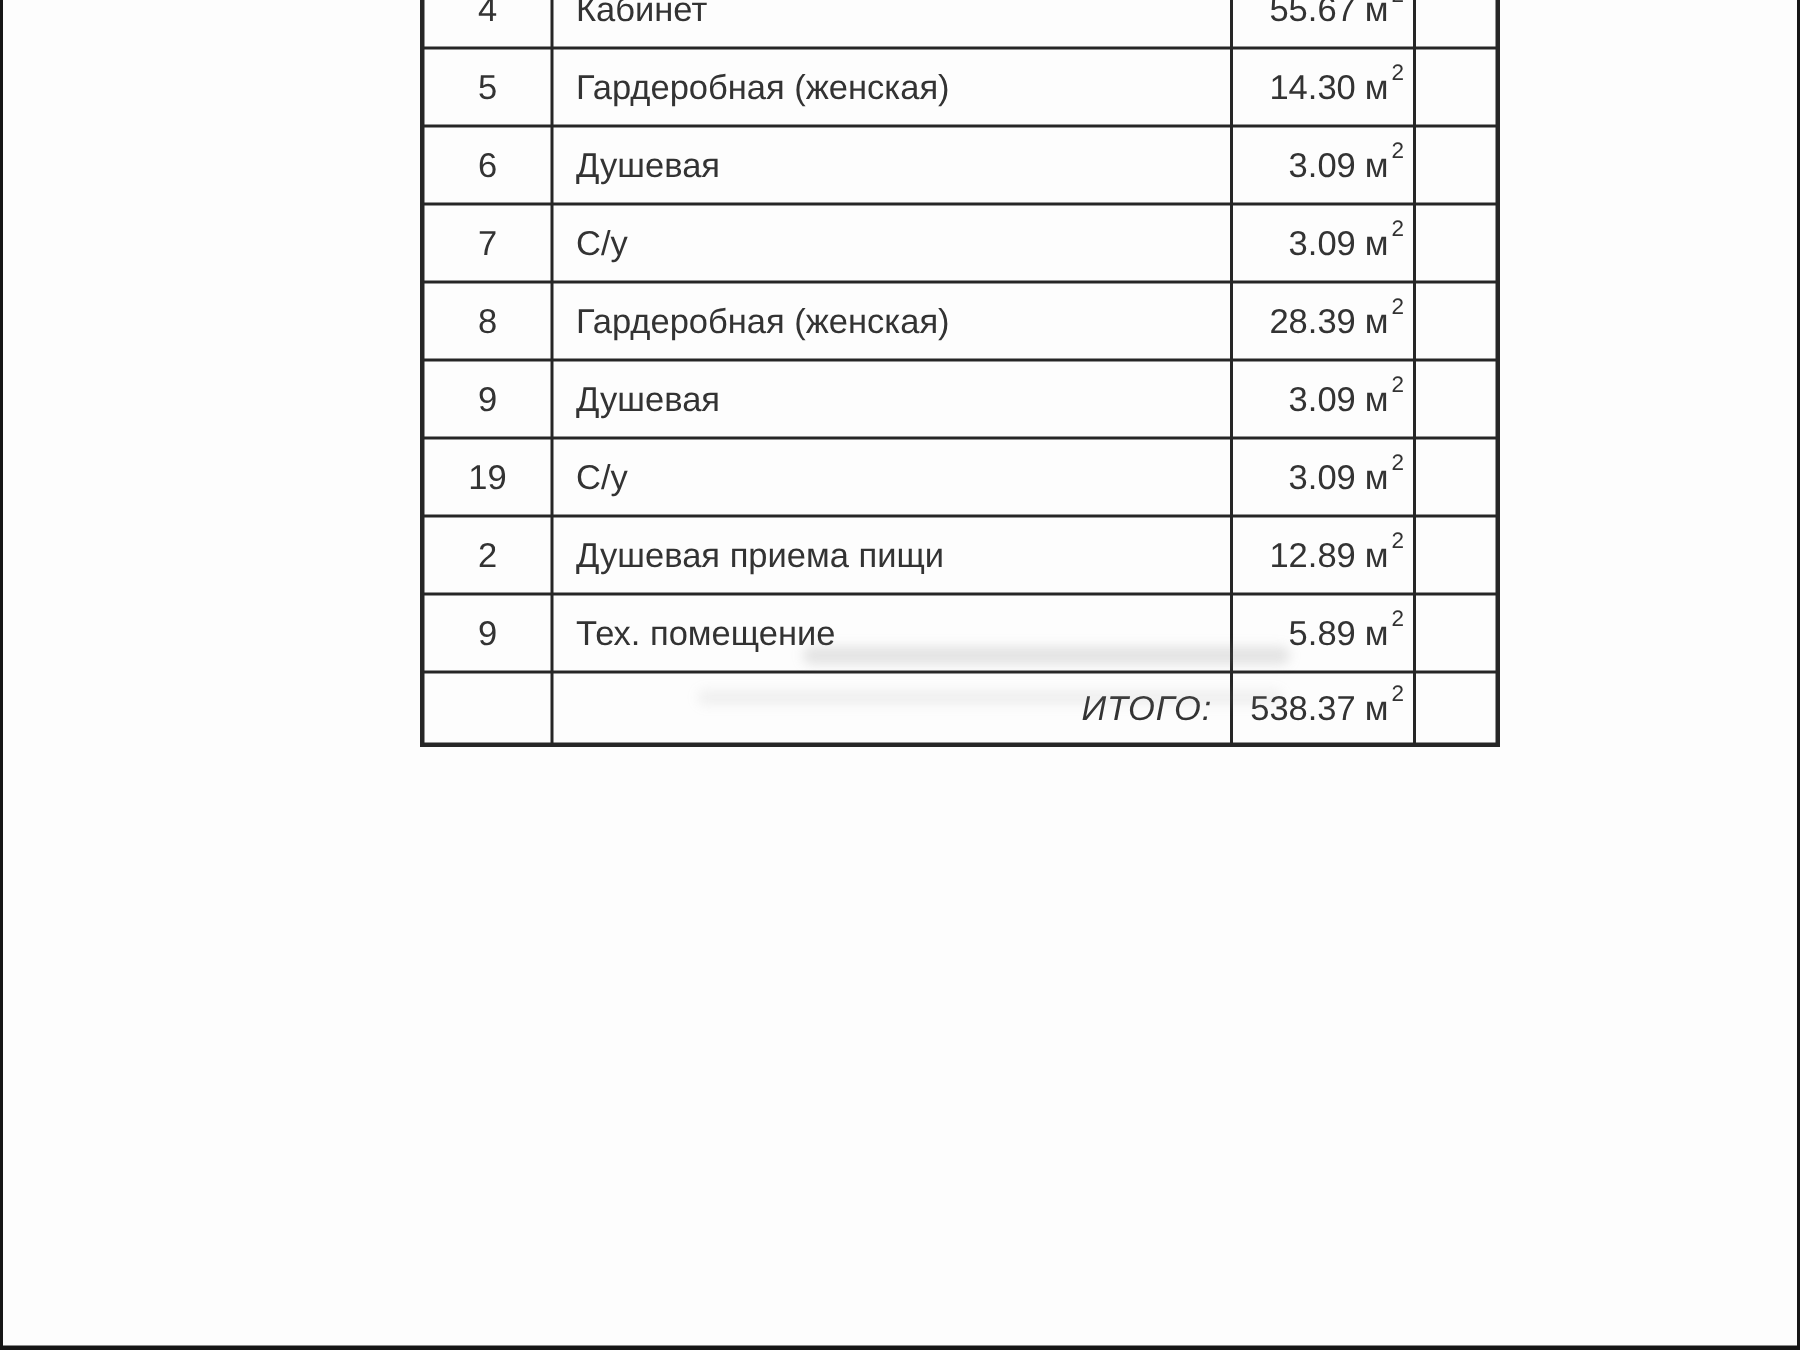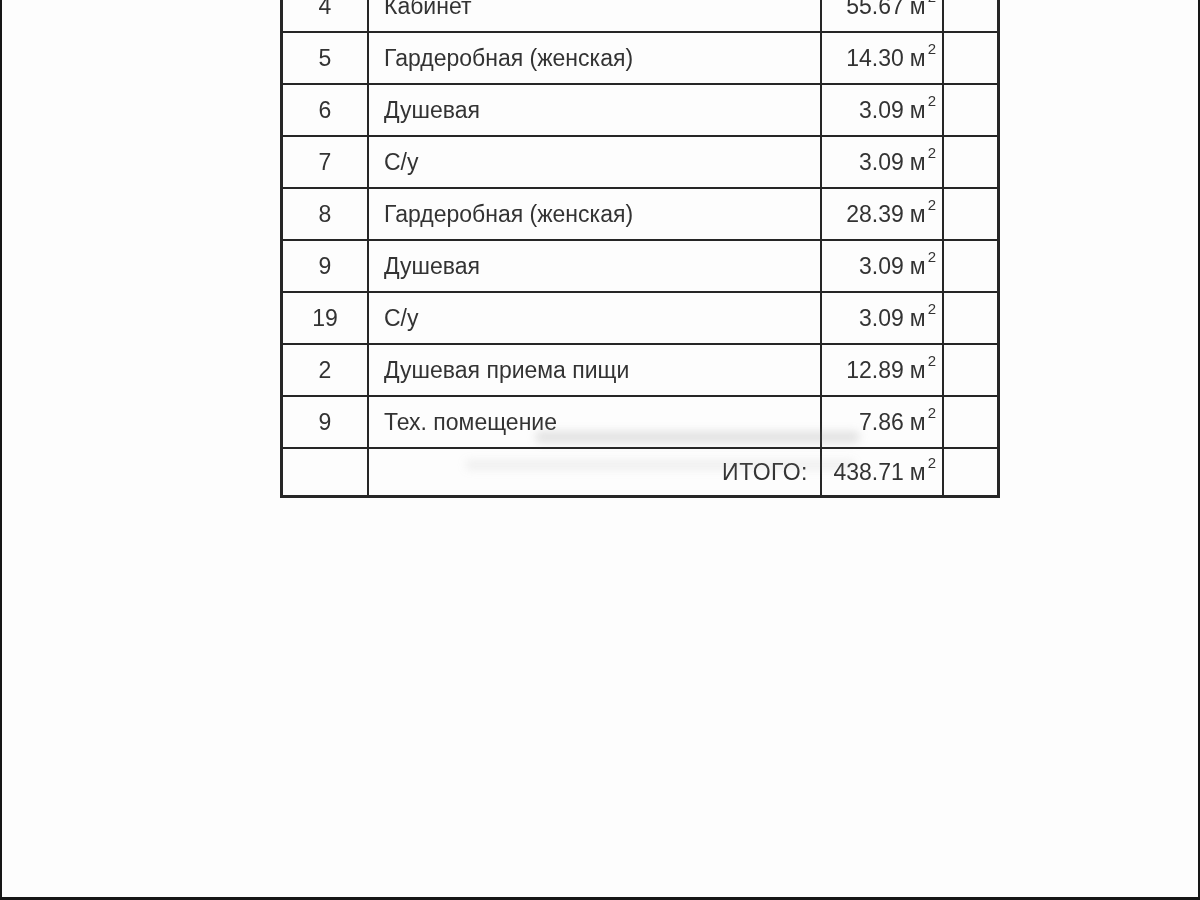--- a/index.html
+++ b/index.html
@@ -36,21 +36,21 @@
     display:flex;
     align-items:center;
     font-size:23px;
     line-height:1;
     white-space:nowrap;
     overflow:visible;
   }
   .cell.num   { justify-content:center; }
   .cell.name  { padding-left:15px; }
   .cell.area  { justify-content:flex-end; padding-right:6px; }
-  .cell.total-label { justify-content:flex-end; padding-right:12px; letter-spacing:0.5px; }
+  .cell.total-label { justify-content:flex-end; padding-right:12px; letter-spacing:0.5px;font-style:italic; }
   .unit { margin-left:6px; }
   sup.sq {
     font-size:15px;
     line-height:0;
     position:relative;
     top:-9px;
     margin-left:2px;
   }
   
   .smudge {
@@ -155,32 +155,32 @@
         <span class="unit">м</span>
         <sup class="sq">2</sup>
       </div>
     <div class="cell blank"></div>
   </div>
 
   <div class="trow">
     <div class="cell num">9</div>
     <div class="cell name">Тех. помещение</div>
     <div class="cell area">
-        <span>7.86</span>
+        <span>5.89</span>
         <span class="unit">м</span>
         <sup class="sq">2</sup>
       </div>
     <div class="cell blank"></div>
   </div>
 
   <div class="trow">
     <div class="cell num blank"></div>
     <div class="cell total-label">ИТОГО:</div>
     <div class="cell area">
-        <span>438.71</span>
+        <span>538.37</span>
         <span class="unit">м</span>
         <sup class="sq">2</sup>
       </div>
     <div class="cell blank"></div>
   </div>
 
 </div>
 
 <div class="smudge s1"></div>
 <div class="smudge s2"></div>

